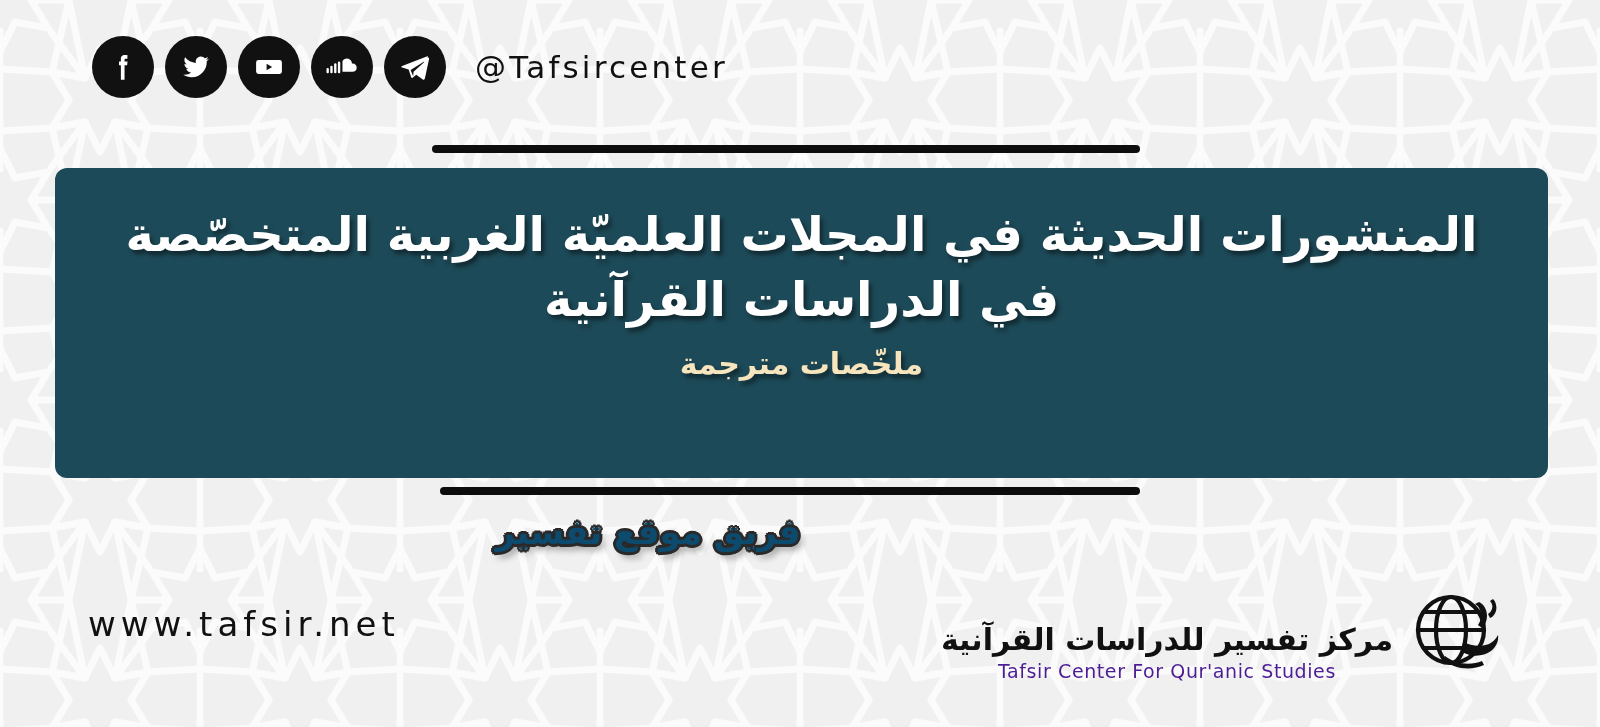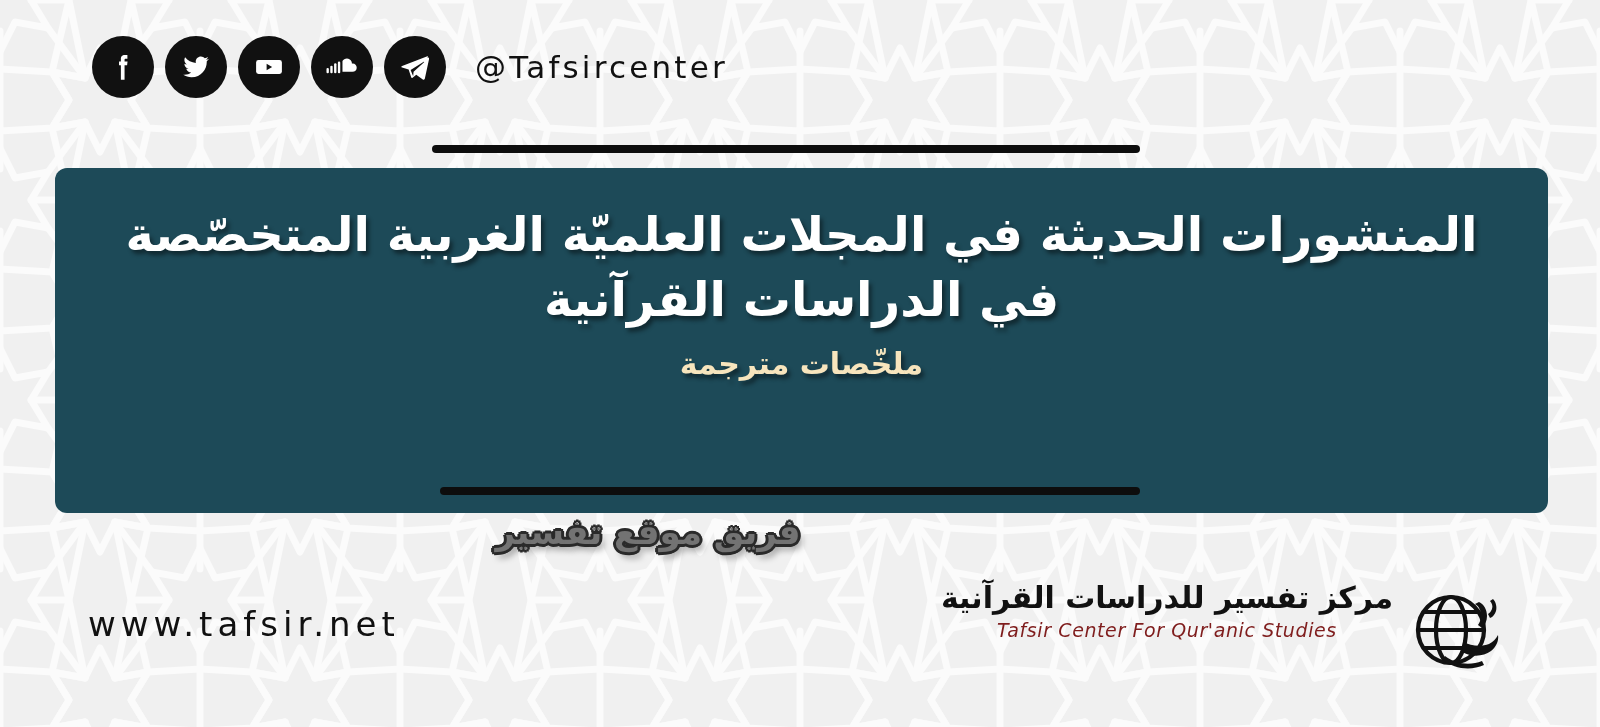--- a/index.html
+++ b/index.html
@@ -77,21 +77,21 @@
     width: 700px;
     height: 8px;
   }
 
   
   #title-panel {
     position: absolute;
     left: 55px;
     top: 168px;
     width: 1493px;
-    height: 345px;
+    height: 310px;
     background: #1d4a58;
     border-radius: 12px;
     z-index: 3;
     display: flex;
     flex-direction: column;
     align-items: center;
     justify-content: flex-start;
     padding-top: 34px;
     box-sizing: border-box;
   }
@@ -126,21 +126,21 @@
 
   
   #byline {
     position: absolute;
     left: 0;
     top: 512px;
     width: 1296px;
     text-align: center;
     font-size: 34px;
     font-weight: bold;
-    color: #737373;
+    color: #0c4a6e;
     z-index: 5;
     text-shadow:
       -2px -2px 0 #2a2a2a,  2px -2px 0 #2a2a2a,
       -2px  2px 0 #2a2a2a,  2px  2px 0 #2a2a2a,
        0    3px 0 #2a2a2a,  3px  0   0 #2a2a2a,
       -3px  0   0 #2a2a2a,  0   -3px 0 #2a2a2a,
        4px  6px 6px rgba(0,0,0,0.35);
     font-family: "DejaVu Sans", "Liberation Sans", sans-serif;
   }
 
@@ -157,21 +157,21 @@
     font-family: "DejaVu Sans", "Liberation Sans", sans-serif;
   }
 
   
   #logo-block {
     position: absolute;
     right: 95px;
     top: 582px;
     display: flex;
     flex-direction: row;
-    align-items: flex-start;
+    align-items: flex-end;
     gap: 12px;
     z-index: 5;
     direction: ltr;
   }
   #logo-text-group {
     display: flex;
     flex-direction: column;
     align-items: center;
     justify-content: center;
   }
@@ -179,26 +179,25 @@
     font-size: 30px;
     font-weight: bold;
     color: #111111;
     line-height: 1.05;
     direction: rtl;
     white-space: nowrap;
     font-family: "DejaVu Sans", "Liberation Sans", sans-serif;
   }
   #logo-english {
     font-size: 19px;
-    color: #7f1d1d;
+    color: #4c1d95;
     letter-spacing: 0.6px;
     margin-top: 5px;
     white-space: nowrap;
     font-family: "DejaVu Sans", "Liberation Sans", sans-serif;
-    font-style: italic;
   }
   #logo-mark { flex: none; }
   #logo-mark svg { display: block; }
 </style>
 </head>
 <body>
 
 <div id="banner">
 
   <div id="pattern-layer">

